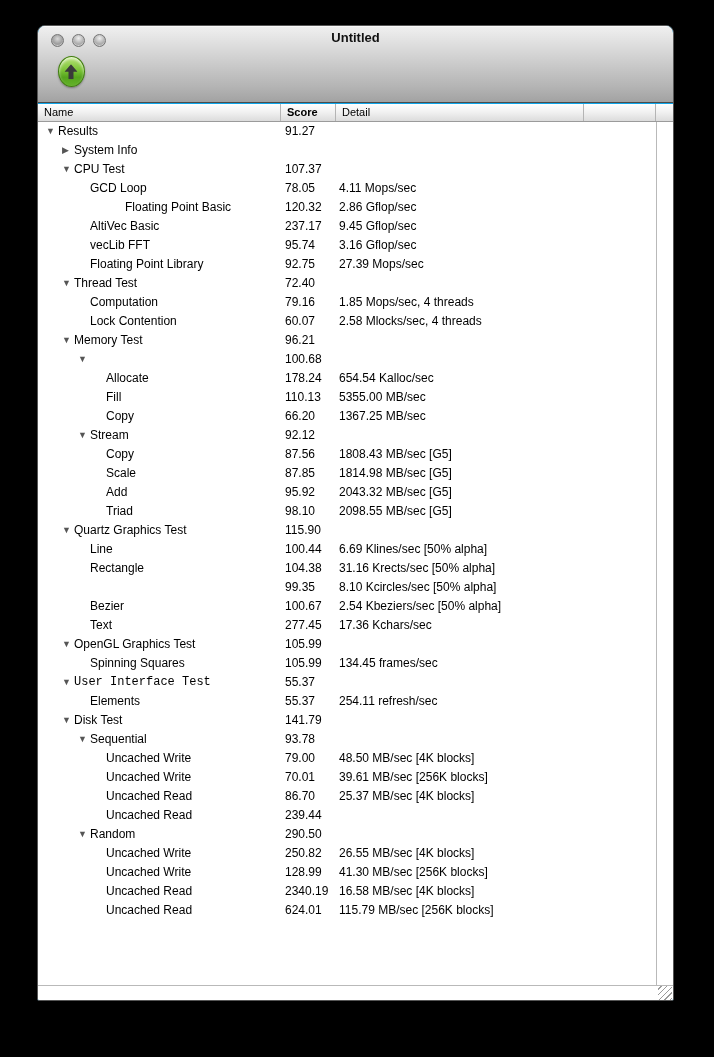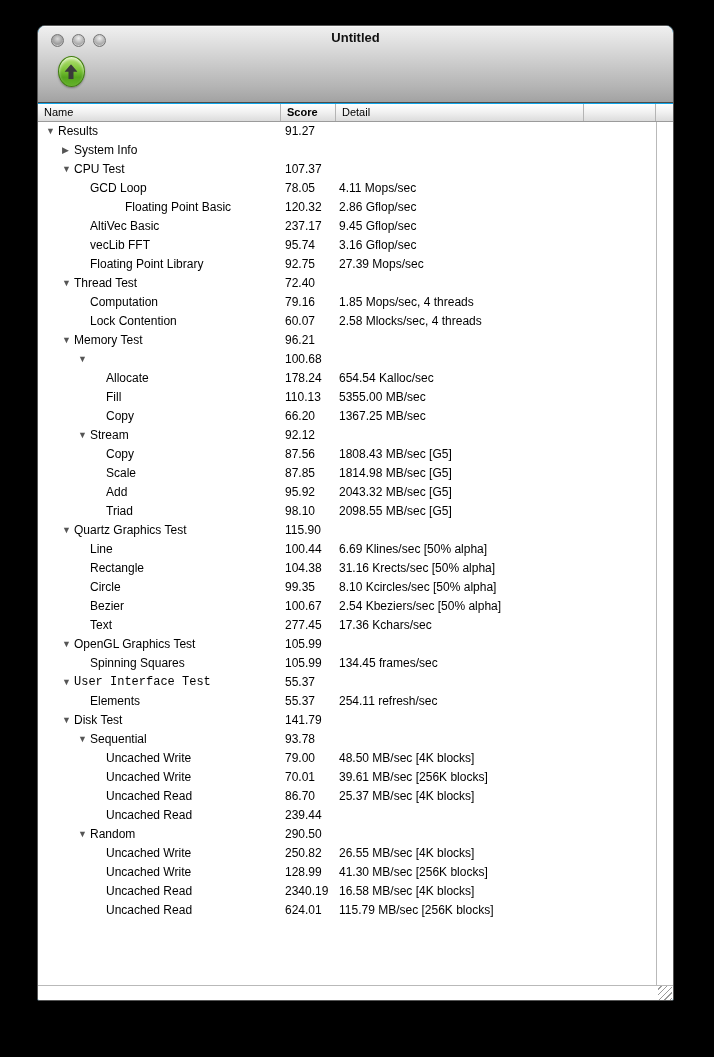--- a/index.html
+++ b/index.html
@@ -263,23 +263,20 @@
         <span class="cell-detail">6.69 Klines/sec [50% alpha]</span>
       </div>
       <div class="row">
         <span class="cell-name">
           <span class="nm" style="left: 52px;">Rectangle</span>
         </span>
         <span class="cell-score">104.38</span>
         <span class="cell-detail">31.16 Krects/sec [50% alpha]</span>
       </div>
       <div class="row">
-        <span class="cell-name">
-          <span class="nm" style="left: 52px;">Circle</span>
-        </span>
         <span class="cell-score">99.35</span>
         <span class="cell-detail">8.10 Kcircles/sec [50% alpha]</span>
       </div>
       <div class="row">
         <span class="cell-name">
           <span class="nm" style="left: 52px;">Bezier</span>
         </span>
         <span class="cell-score">100.67</span>
         <span class="cell-detail">2.54 Kbeziers/sec [50% alpha]</span>
       </div>

